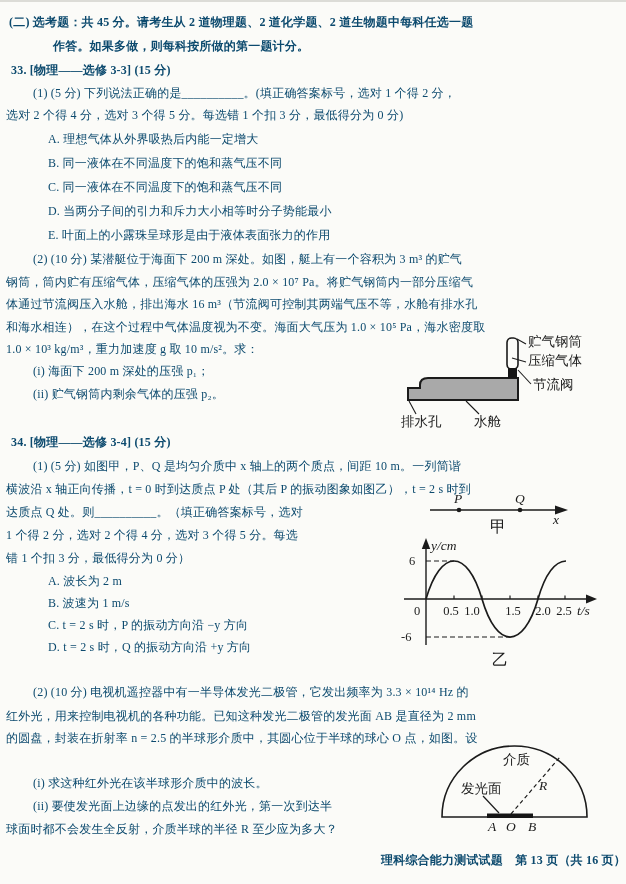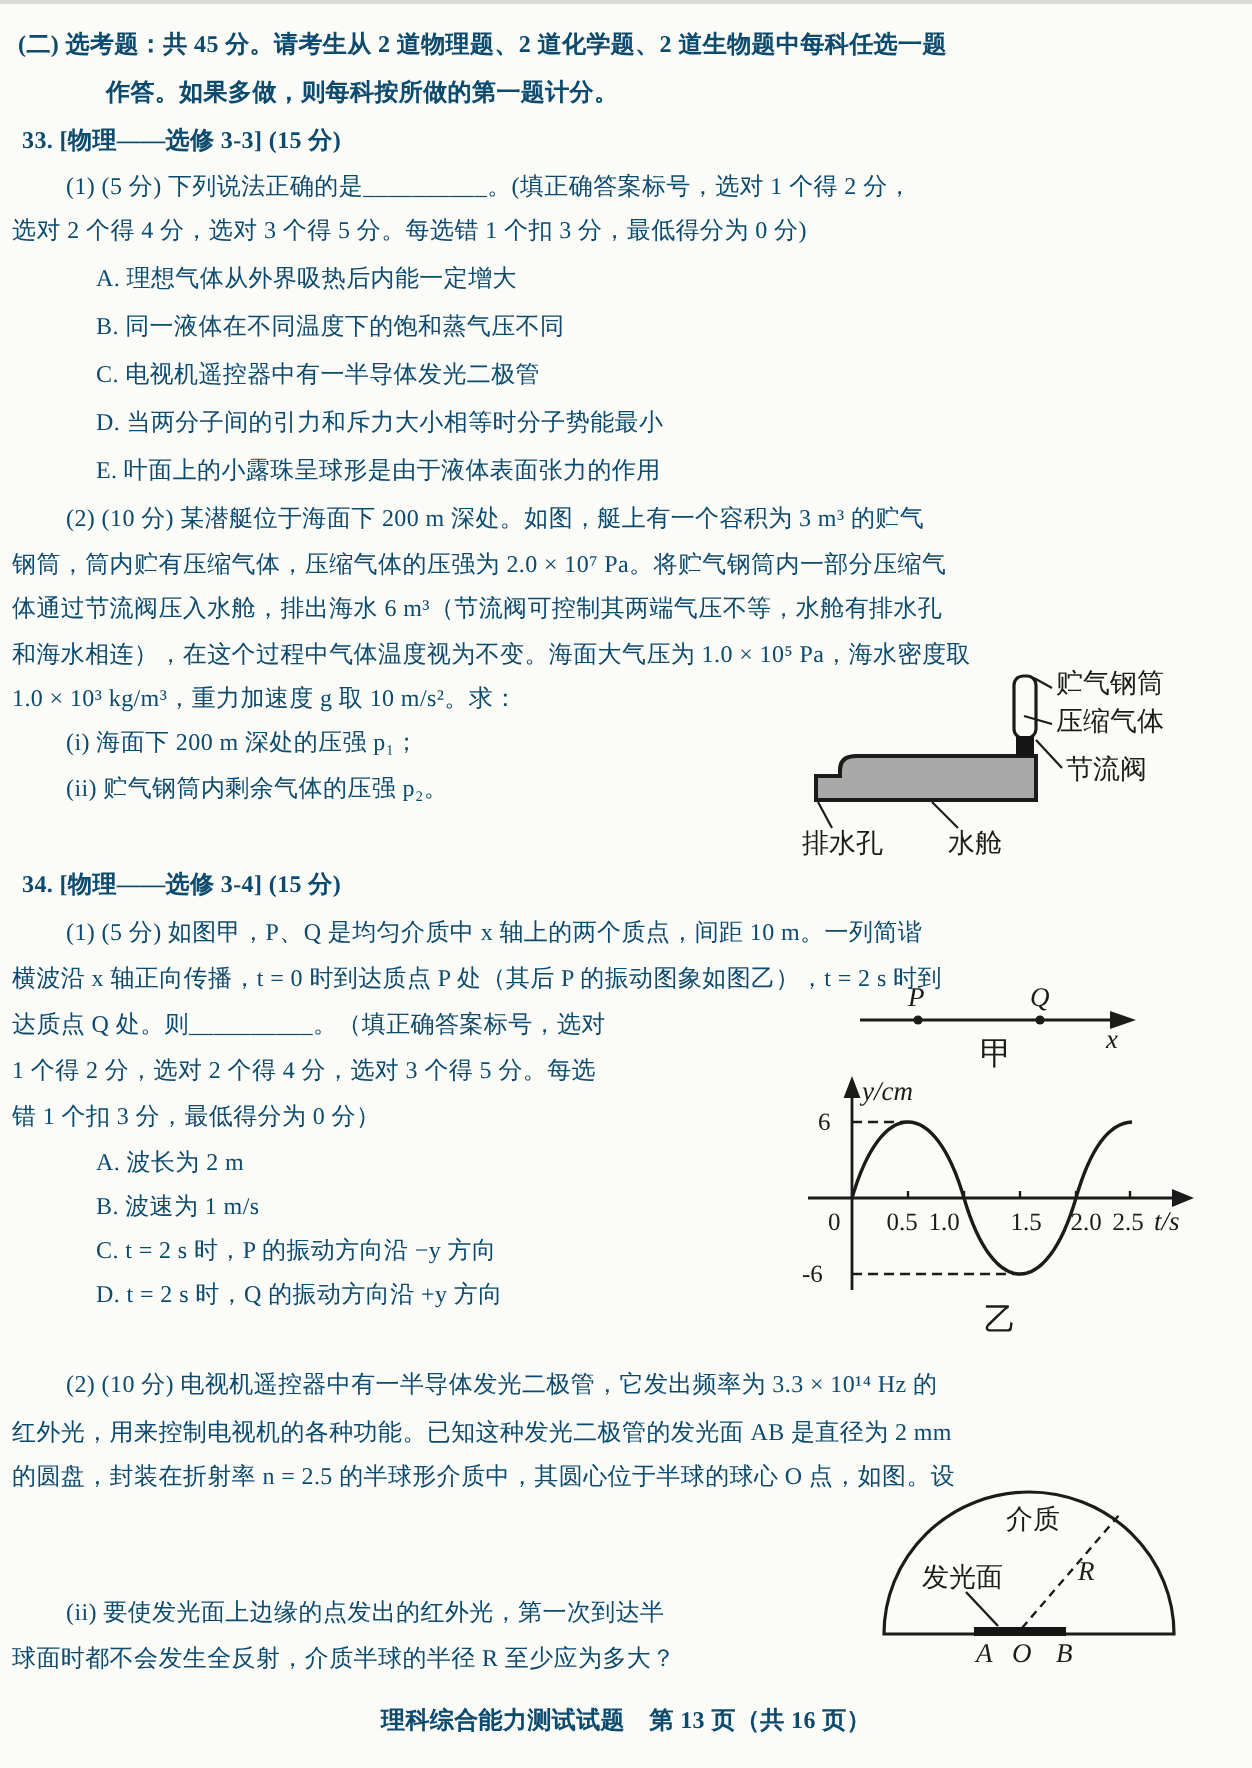--- a/index.html
+++ b/index.html
@@ -14,21 +14,21 @@
   .scan-edge{position:absolute;top:0;left:0;width:626px;height:2px;background:#dcdcd7;}
   .ln{
     position:absolute;
     white-space:nowrap;
     font-size:12px;
     line-height:19px;
     color:#0c4a6e;
     letter-spacing:0.2px;
   }
   .b{font-weight:700;}
-  .footer{width:626px;text-align:center;}
+  .footer{width:626px;text-align:right;}
   svg{position:absolute;overflow:visible;}
   svg text{font-family:"Liberation Serif","DejaVu Serif",serif;fill:#1b1b1b;}
   .svg-cjk{font-size:13.5px;}
   .svg-var{font-size:13.5px;font-style:italic;}
   .svg-num{font-size:12.5px;}
   .svg-cap{font-size:16px;}
 </style>
 </head>
 <body>
 
@@ -36,26 +36,26 @@
   <div class="scan-edge"></div>
 
   <div class="ln b" style="top:13px;left:9px">(二) 选考题：共 45 分。请考生从 2 道物理题、2 道化学题、2 道生物题中每科任选一题</div>
   <div class="ln b" style="top:37px;left:53px">作答。如果多做，则每科按所做的第一题计分。</div>
 
   <div class="ln b" style="top:61px;left:11px">33. [物理——选修 3-3] (15 分)</div>
   <div class="ln" style="top:84px;left:33px">(1) (5 分) 下列说法正确的是__________。(填正确答案标号，选对 1 个得 2 分，</div>
   <div class="ln" style="top:106px;left:6px">选对 2 个得 4 分，选对 3 个得 5 分。每选错 1 个扣 3 分，最低得分为 0 分)</div>
   <div class="ln" style="top:130px;left:48px">A. 理想气体从外界吸热后内能一定增大</div>
   <div class="ln" style="top:154px;left:48px">B. 同一液体在不同温度下的饱和蒸气压不同</div>
-  <div class="ln" style="top:178px;left:48px">C. 电视机遥控器中有一半导体发光二极管</div>
+  <div class="ln" style="top:178px;left:48px">C. 同一液体在不同温度下的饱和蒸气压不同</div>
   <div class="ln" style="top:202px;left:48px">D. 当两分子间的引力和斥力大小相等时分子势能最小</div>
   <div class="ln" style="top:226px;left:48px">E. 叶面上的小露珠呈球形是由于液体表面张力的作用</div>
   <div class="ln" style="top:250px;left:33px">(2) (10 分) 某潜艇位于海面下 200 m 深处。如图，艇上有一个容积为 3 m³ 的贮气</div>
   <div class="ln" style="top:273px;left:6px">钢筒，筒内贮有压缩气体，压缩气体的压强为 2.0 × 10⁷ Pa。将贮气钢筒内一部分压缩气</div>
-  <div class="ln" style="top:295px;left:6px">体通过节流阀压入水舱，排出海水 6 m³（节流阀可控制其两端气压不等，水舱有排水孔</div>
+  <div class="ln" style="top:295px;left:6px">体通过节流阀压入水舱，排出海水 16 m³（节流阀可控制其两端气压不等，水舱有排水孔</div>
   <div class="ln" style="top:318px;left:6px">和海水相连），在这个过程中气体温度视为不变。海面大气压为 1.0 × 10⁵ Pa，海水密度取</div>
   <div class="ln" style="top:340px;left:6px">1.0 × 10³ kg/m³，重力加速度 g 取 10 m/s²。求：</div>
   <div class="ln" style="top:362px;left:33px">(i) 海面下 200 m 深处的压强 p₁；</div>
   <div class="ln" style="top:385px;left:33px">(ii) 贮气钢筒内剩余气体的压强 p₂。</div>
 
   <svg style="left:398px;top:332px" width="228" height="100" viewBox="0 0 228 100">
     <path d="M120,46 L30,46 Q22,46 22,53 L22,56 L10,56 L10,68 L120,68 Z" fill="#a9a9a9" stroke="#1b1b1b" stroke-width="2"></path>
     <rect x="109" y="6" width="11" height="31" rx="4.5" fill="#fbfbf8" stroke="#1b1b1b" stroke-width="1.6"></rect>
     <rect x="110" y="36" width="9" height="10" fill="#151515"></rect>
     <line x1="119" y1="7" x2="128" y2="12" stroke="#1b1b1b" stroke-width="1.1"></line>
@@ -114,20 +114,21 @@
     <text class="svg-num" text-anchor="middle" x="115" y="78">1.5</text>
     <text class="svg-num" text-anchor="middle" x="145" y="78">2.0</text>
     <text class="svg-num" text-anchor="middle" x="166" y="78">2.5</text>
     <text class="svg-var" x="179" y="78">t/s</text>
     <text class="svg-cap" x="94" y="128">乙</text>
   </svg>
 
   <div class="ln" style="top:683px;left:33px">(2) (10 分) 电视机遥控器中有一半导体发光二极管，它发出频率为 3.3 × 10¹⁴ Hz 的</div>
   <div class="ln" style="top:707px;left:6px">红外光，用来控制电视机的各种功能。已知这种发光二极管的发光面 AB 是直径为 2 mm</div>
   <div class="ln" style="top:729px;left:6px">的圆盘，封装在折射率 n = 2.5 的半球形介质中，其圆心位于半球的球心 O 点，如图。设</div>
+  <div class="ln" style="top:774px;left:33px">(i) 求这种红外光在该半球形介质中的波长。</div>
   <div class="ln" style="top:820px;left:6px">球面时都不会发生全反射，介质半球的半径 R 至少应为多大？</div>
   <div class="ln" style="top:797px;left:33px">(ii) 要使发光面上边缘的点发出的红外光，第一次到达半</div>
 
   <svg style="left:436px;top:742px" width="190" height="96" viewBox="0 0 190 96">
     <path d="M6,75 A72.5,71 0 0 1 151,75 Z" fill="none" stroke="#1b1b1b" stroke-width="1.6"></path>
     <line x1="75" y1="72" x2="124" y2="15" stroke="#1b1b1b" stroke-width="1.2" stroke-dasharray="4,3"></line>
     <rect x="51" y="71.5" width="46" height="4.5" fill="#151515"></rect>
     <line x1="47" y1="54" x2="63" y2="71" stroke="#1b1b1b" stroke-width="1.2"></line>
     <text class="svg-cjk" x="67" y="22">介质</text>
     <text class="svg-cjk" x="25" y="51">发光面</text>

